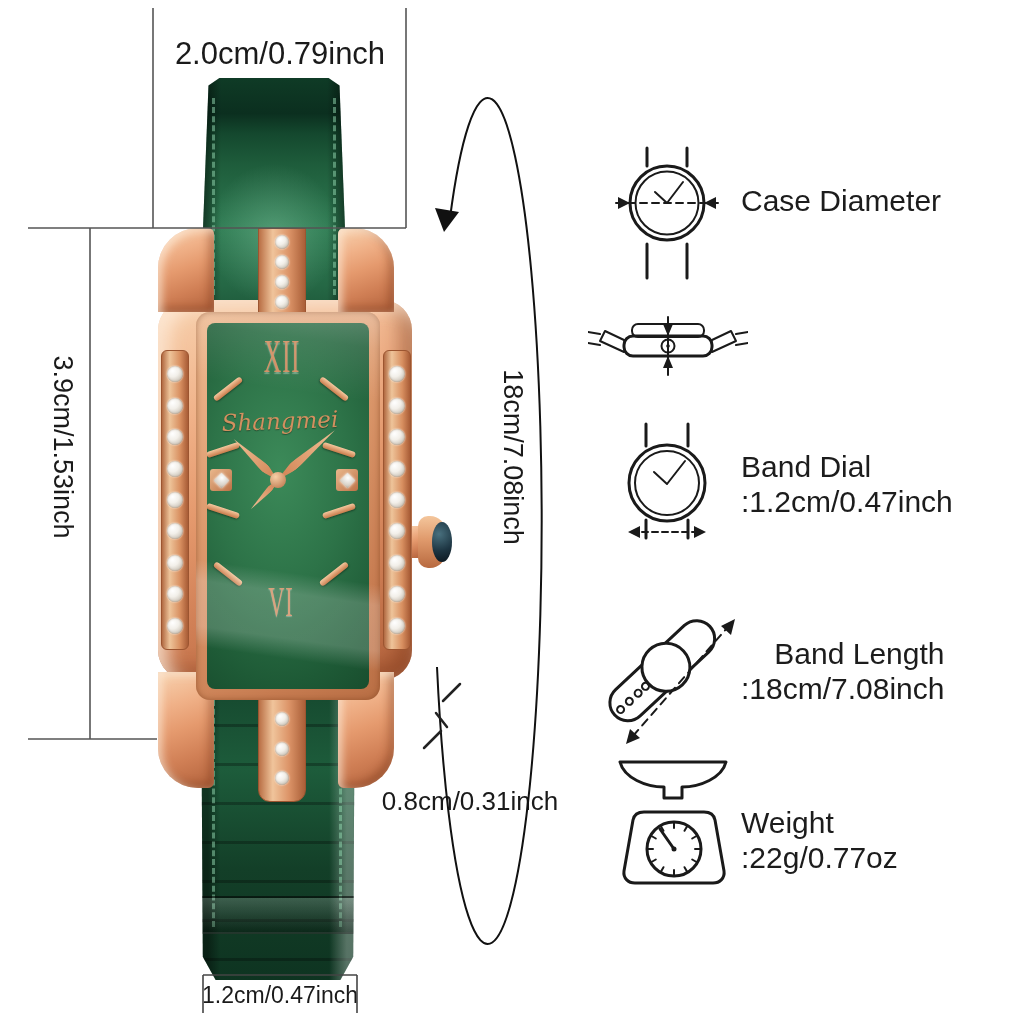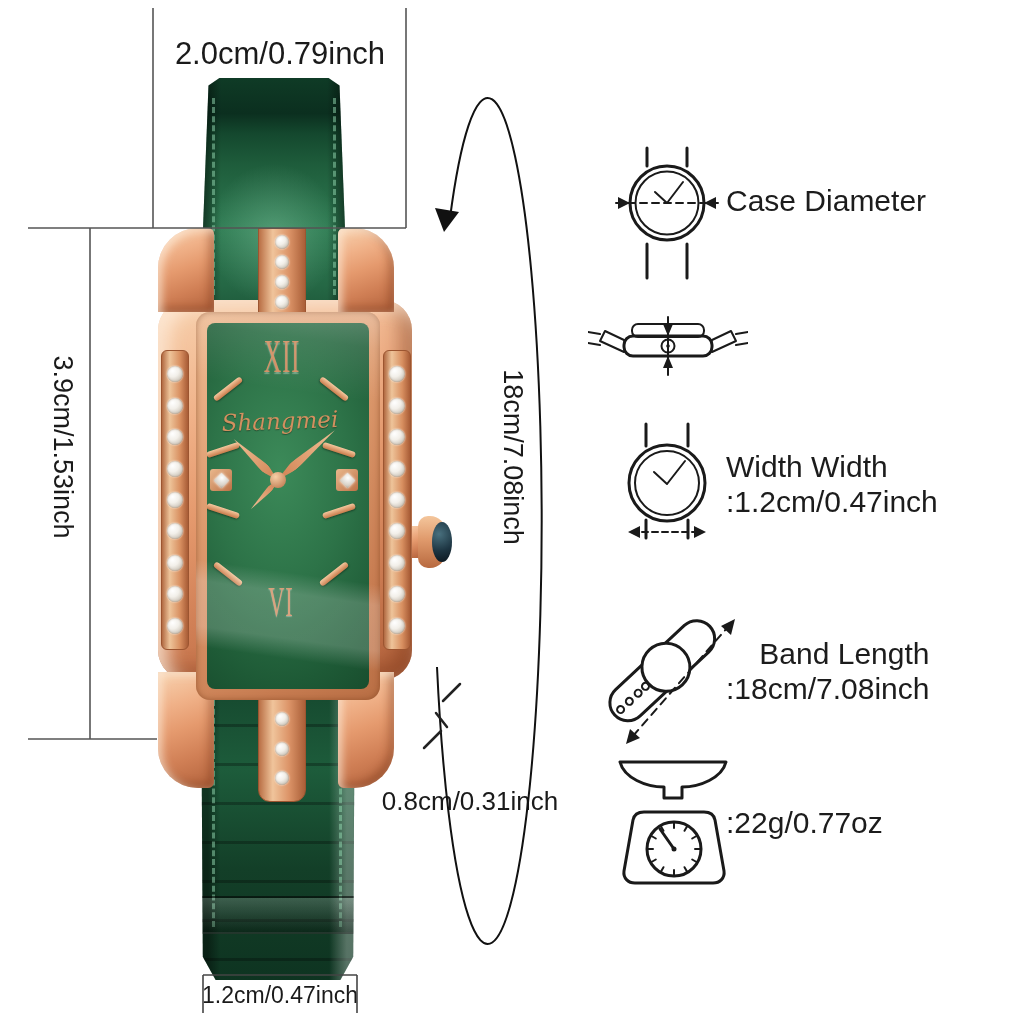--- a/index.html
+++ b/index.html
@@ -71,21 +71,21 @@
     transform:rotate(45deg);box-shadow:0 0 3px #fff;}
   .hand{transform-origin:50% 100%;background:linear-gradient(180deg,#f2c196,#cf8152);border-radius:40% 40% 45% 45%;
     clip-path:polygon(50% 0,100% 72%,50% 100%,0 72%);box-shadow:0 0 2px rgba(0,0,0,.4);}
   .pivot{width:16px;height:16px;border-radius:50%;background:radial-gradient(circle at 35% 30%,#f6cfa6,#b96f45);z-index:4;}
   .crown-neck{left:264px;top:466px;width:18px;height:32px;z-index:1;}
   .crown-head{left:278px;top:456px;width:28px;height:52px;z-index:1;border-radius:10px 16px 16px 10px;
     background:linear-gradient(180deg,#f4c69c,#e09a6c 45%,#b86a40);}
   .cabochon{left:292px;top:462px;width:20px;height:40px;z-index:1;border-radius:50%;
     background:radial-gradient(circle at 35% 30%,#49707e,#1d3542 55%,#0a141c);}
   
-  .spec-text{position:absolute;left:726px;font-size:30px;line-height:35px;color:#1c1c1c;white-space:nowrap;}
+  .spec-text{position:absolute;left:741px;font-size:30px;line-height:35px;color:#1c1c1c;white-space:nowrap;}
   .spec-icon{position:absolute;}
   svg .ln{stroke:#1a1a1a;stroke-width:3;fill:none;stroke-linecap:round;stroke-linejoin:round;}
   svg .thin{stroke-width:2;}
   svg .fillb{fill:#1a1a1a;stroke:none;}
 </style>
 </head>
 <body>
 
 <div class="canvas">
 
@@ -243,21 +243,21 @@
     <line class="ln" x1="36" y1="100" x2="36" y2="118"></line>
       <line class="ln" x1="78" y1="100" x2="78" y2="118"></line>
     <circle class="ln" cx="57" cy="63" r="38"></circle>
       <circle class="ln thin" cx="57" cy="63" r="32"></circle>
     <path class="ln thin" d="M44 52 L57 64 L75 41"></path>
     <line class="ln thin" x1="22" y1="112" x2="92" y2="112" stroke-dasharray="6 4"></line>
     <polygon class="fillb" points="18,112 30,106 30,118"></polygon>
       <polygon class="fillb" points="96,112 84,106 84,118"></polygon>
   </svg>
   <div class="spec-text" style="top:449px;">
-    <div>Width Width</div>
+    <div>Band Dial</div>
     <div>:1.2cm/0.47inch</div>
   </div>
 
   <svg class="spec-icon" style="left:595px;top:588px;" width="155" height="160" viewBox="0 0 155 160">
     <g transform="rotate(-43 68 82)">
       <rect class="ln" x="2" y="64" width="130" height="36" rx="18"></rect>
       <circle cx="72" cy="82" r="24" fill="#fff" stroke="#1a1a1a" stroke-width="3"></circle>
       <circle class="ln thin" cx="10" cy="82" r="3.5"></circle>
         <circle class="ln thin" cx="22" cy="82" r="3.5"></circle>
       <circle class="ln thin" cx="34" cy="82" r="3.5"></circle>
@@ -287,16 +287,17 @@
         <line x1="43.8" y1="86.5" x2="39.5" y2="84"></line>
       <line x1="51.5" y1="78.8" x2="49" y2="74.5"></line>
         <line x1="62" y1="76" x2="62" y2="71"></line>
       <line x1="72.5" y1="78.8" x2="75" y2="74.5"></line>
         <line x1="80.2" y1="86.5" x2="84.5" y2="84"></line>
     </g>
     <line class="ln" x1="62" y1="97" x2="48" y2="77" stroke-width="2.5"></line>
     <circle class="fillb" cx="62" cy="97" r="2.5"></circle>
   </svg>
   <div class="spec-text" style="top:805px;">
+    <div>Weight</div>
     <div>:22g/0.77oz</div>
   </div>
 
 </div>
 
 </body></html>

